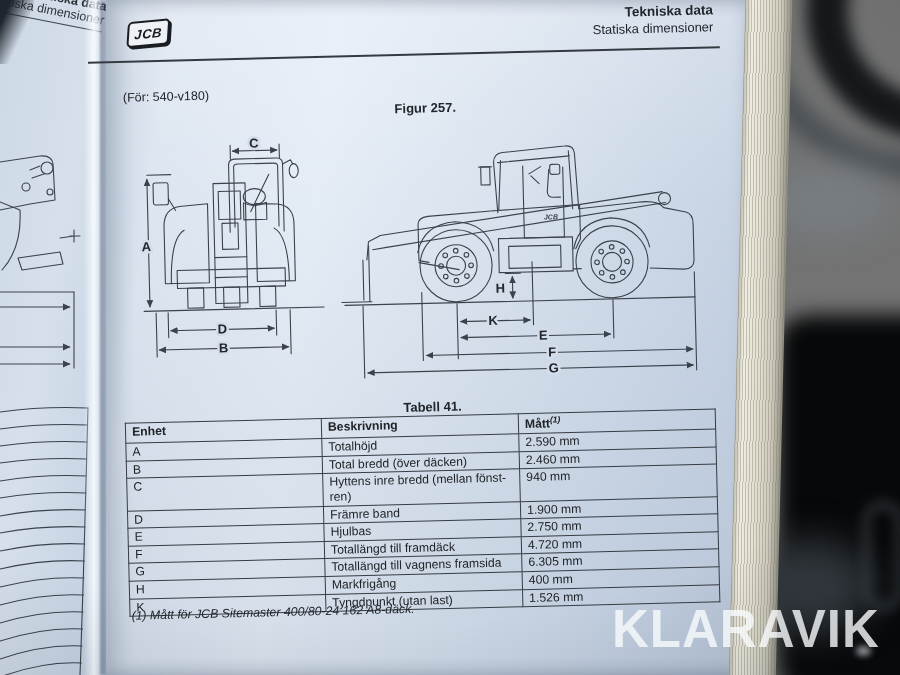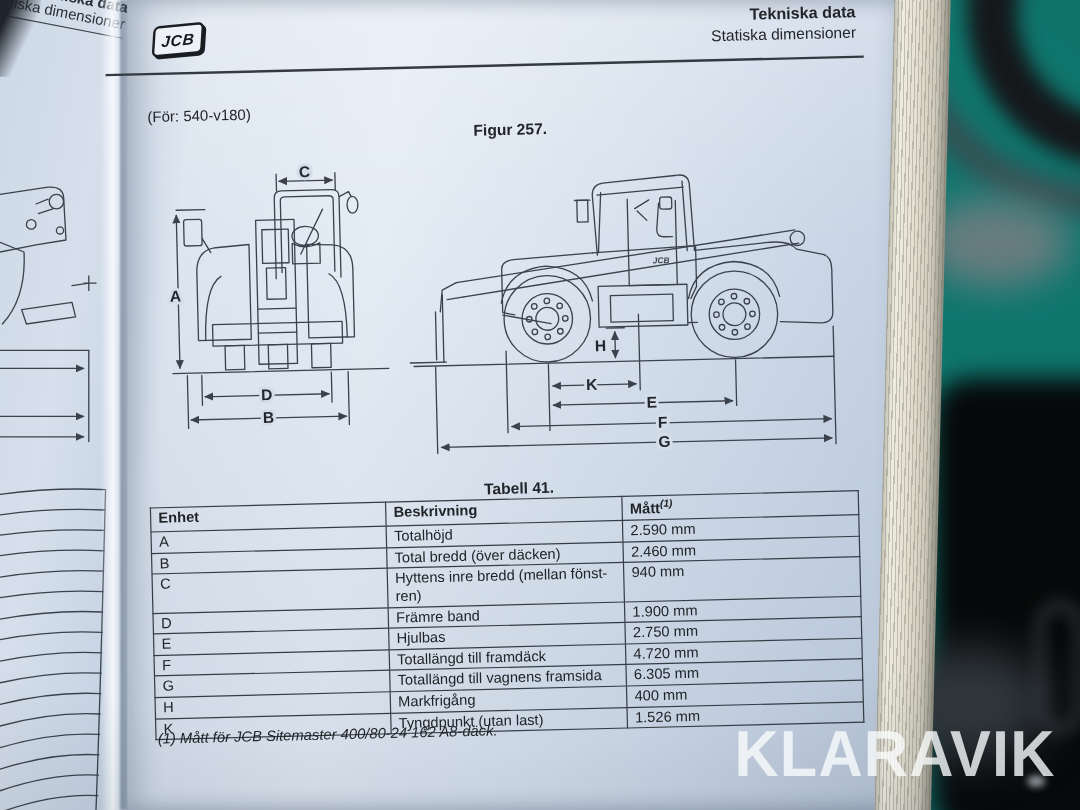--- a/index.html
+++ b/index.html
@@ -1,19 +1,19 @@
 <!DOCTYPE html>
 <html><head>
 <meta charset="utf-8">
 <style>
   * { box-sizing: border-box; margin: 0; padding: 0; }
   html,body { background:#0c0e11; }
   .photo{
     position:relative; width:900px; height:675px; overflow:hidden;
-    font-family:"Liberation Sans", sans-serif; background:#0f766e;
+    font-family:"Liberation Sans", sans-serif; background:#737373;
   }
   
   .bgwrap{position:absolute; inset:0;}
   .arc1{position:absolute; left:742px; top:-160px; width:350px; height:340px; border-radius:50%;
         border:26px solid #3f464c; filter:blur(10px); opacity:.8;}
   .arc2{position:absolute; left:806px; top:-120px; width:260px; height:260px; border-radius:50%;
         border:42px solid #15181b; filter:blur(8px);}
   .grayblob{position:absolute; left:768px; top:165px; width:124px; height:74px; background:#787e83;
         filter:blur(16px); border-radius:50%; opacity:.85;}
   .darkobj{position:absolute; left:778px; top:315px; width:220px; height:380px; background:#070809;

